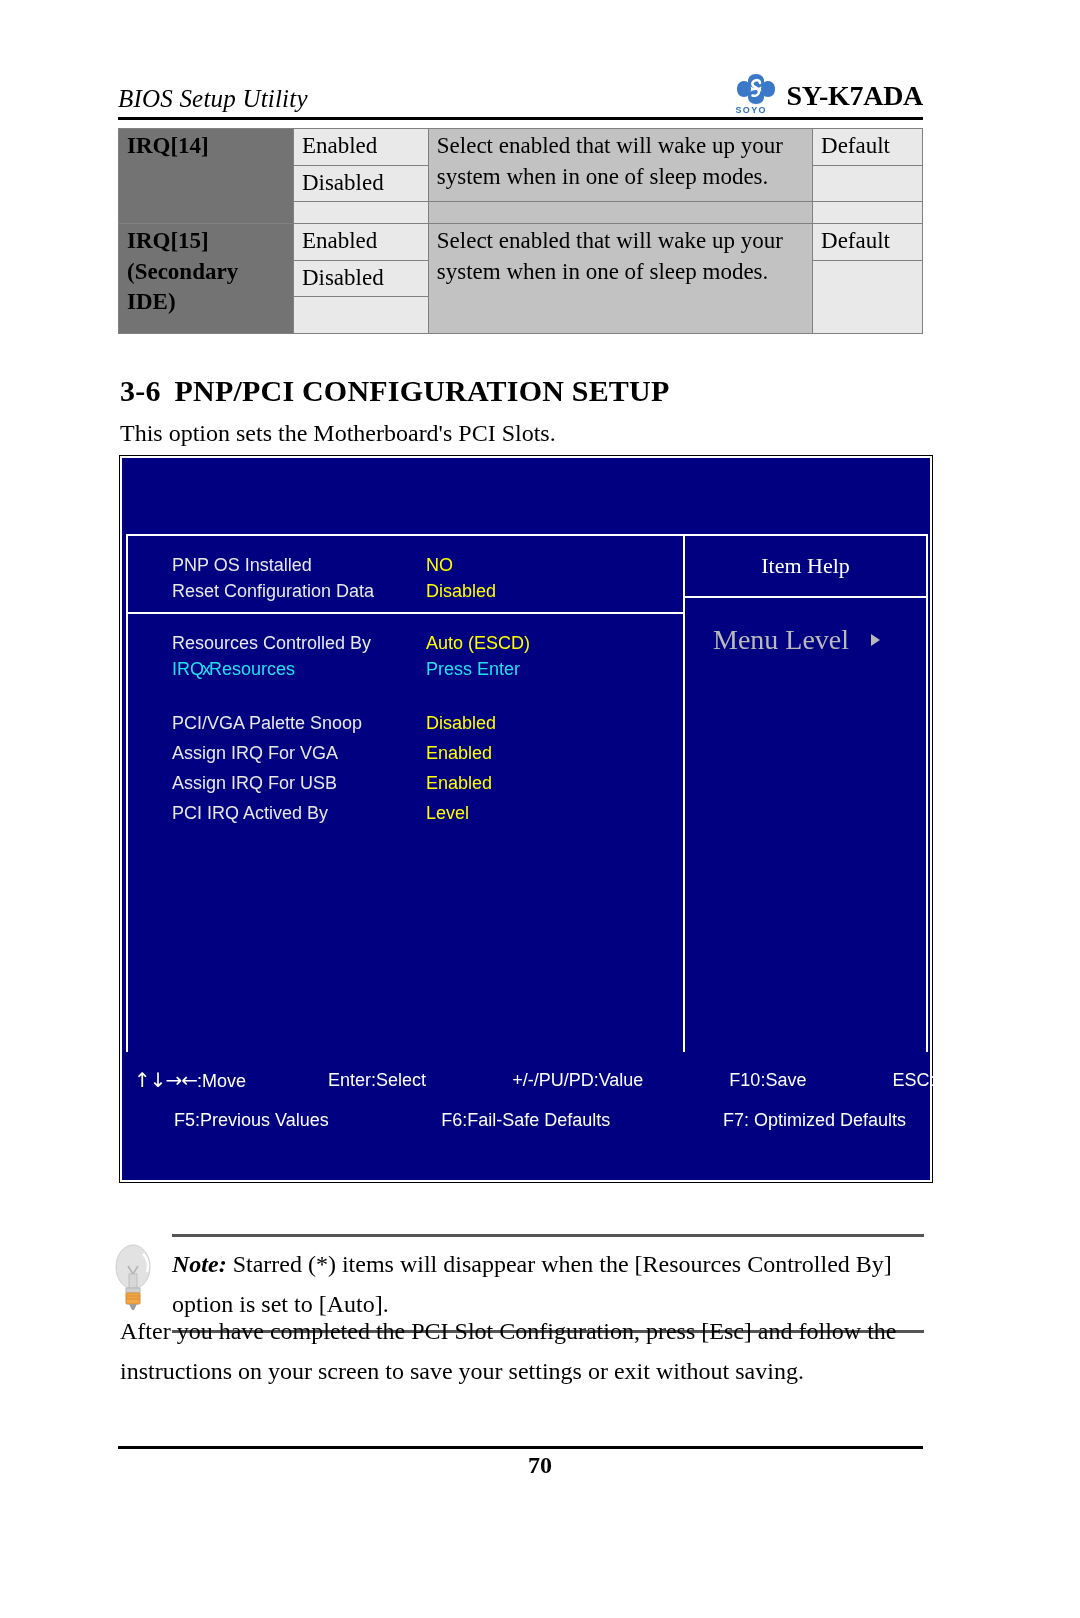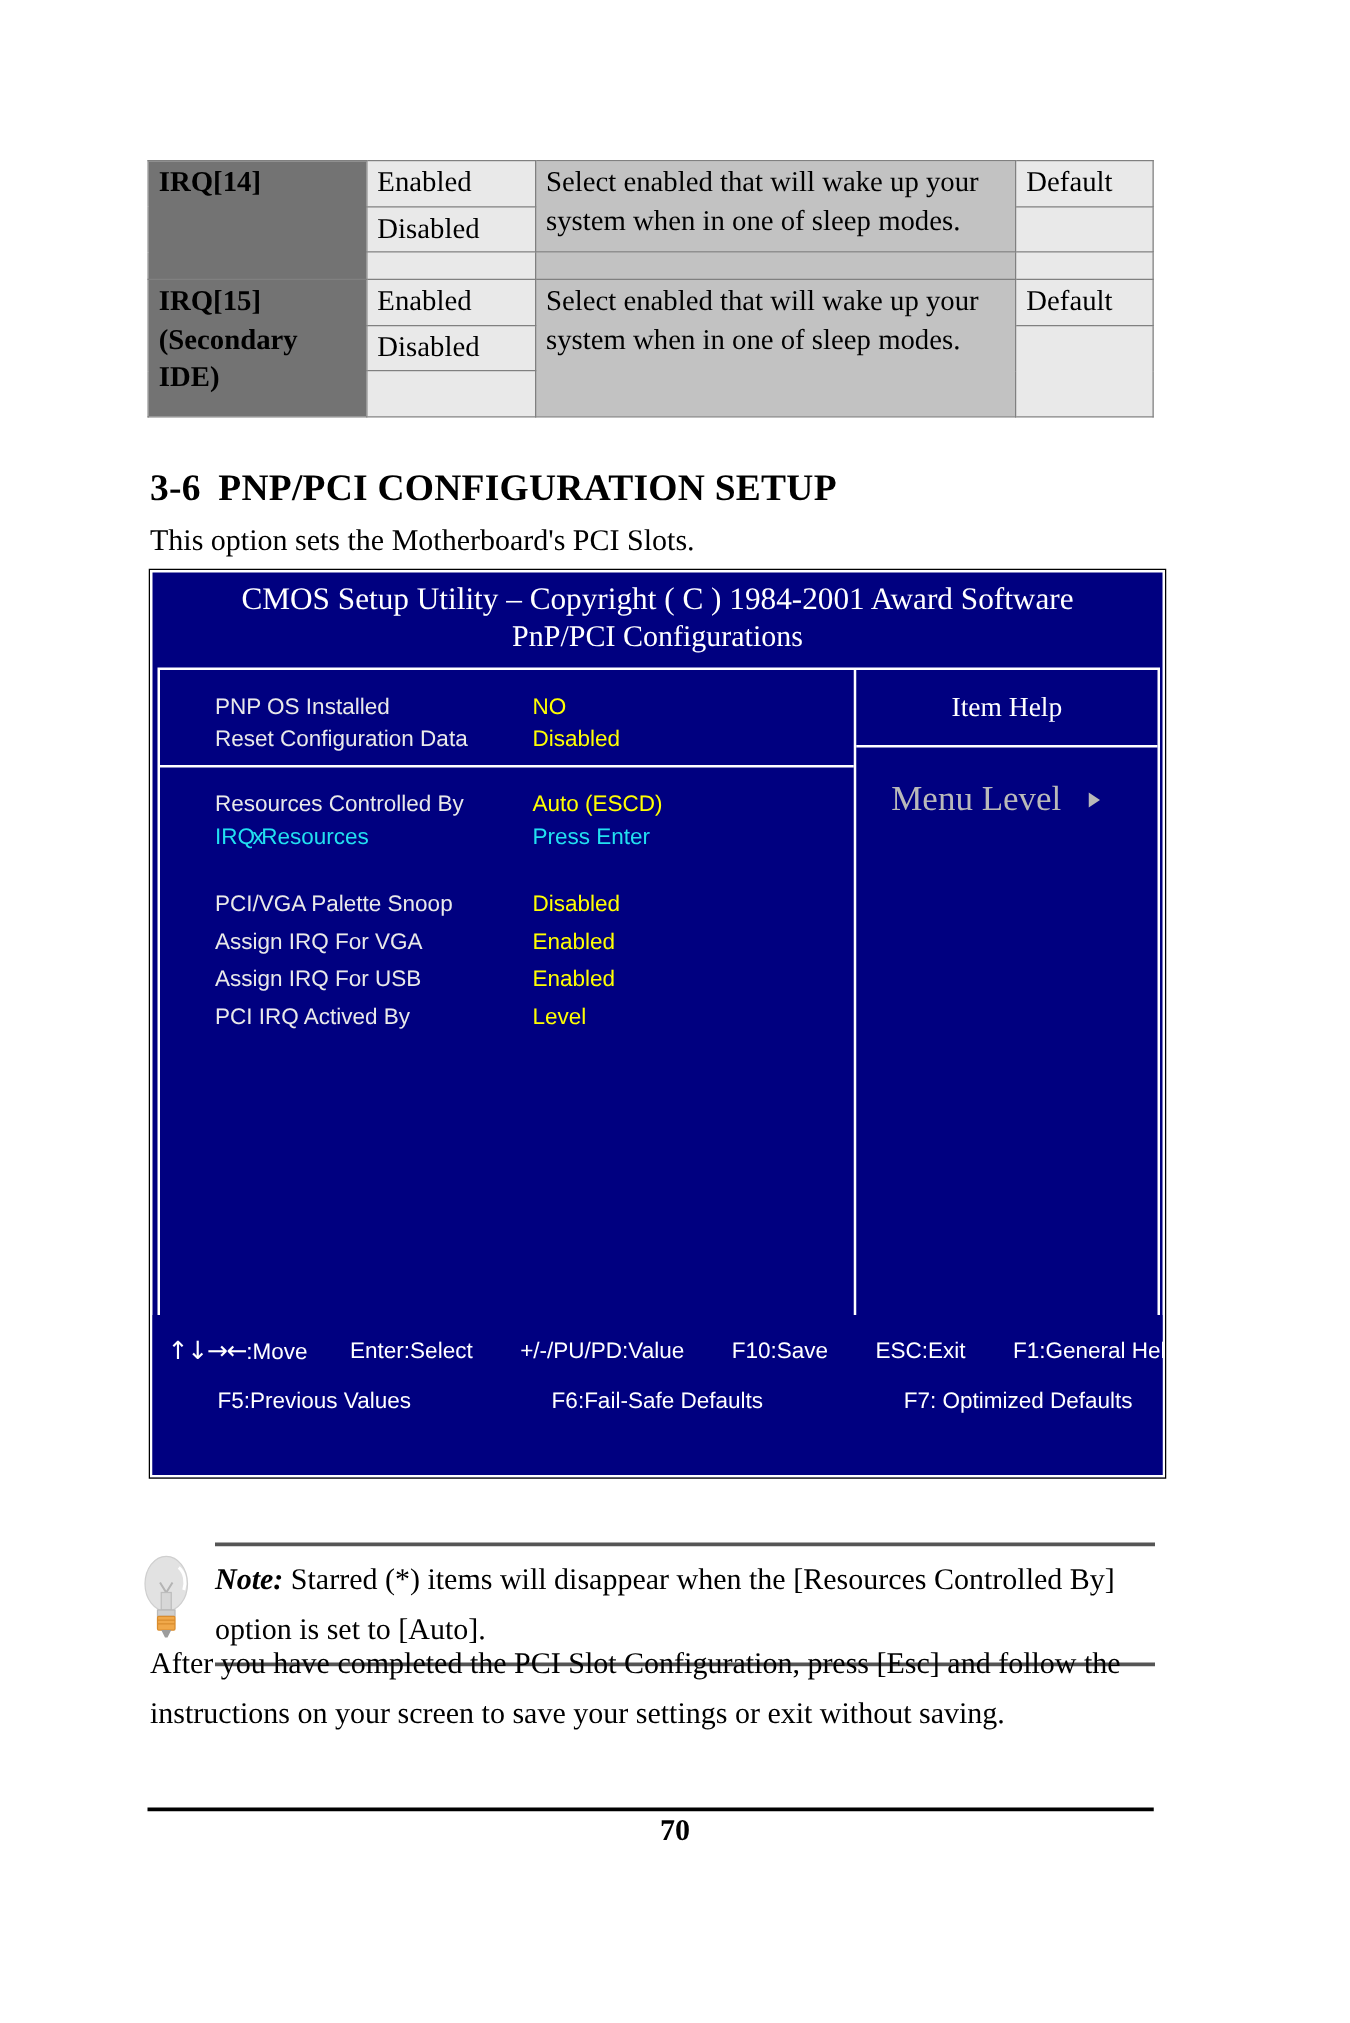--- a/index.html
+++ b/index.html
@@ -216,20 +216,21 @@
     background: #000080;
     color: #ffffff;
     font-family: "Liberation Sans", sans-serif;
     padding-top: 16px;
   }
   .footer-row1 {
     display: flex;
     align-items: center;
     font-size: 18px;
     padding-left: 12px;
+    gap: 48px;
   }
   .footer-row1 .fk { margin-right: 38px; white-space: nowrap; }
   .footer-row1 .fk.arrows { margin-right: 34px; }
   .footer-row1 .fk:last-child { margin-right: 0; }
   .arrow-glyphs {
     font-family: "DejaVu Sans", sans-serif;
     font-size: 20px;
     letter-spacing: -1px;
   }
   .footer-row2 {
@@ -294,20 +295,38 @@
     font-family: "Liberation Serif", serif;
     font-weight: bold;
     font-size: 24px;
   }
 </style>
 </head>
 <body>
 
 <div class="page">
 
+  <div class="header">
+    <div class="header-left">BIOS Setup Utility</div>
+    <div class="header-right">
+      <div class="soyo-logo">
+        <svg class="soyo-mark" width="40" height="32" viewBox="0 0 40 32">
+          <g fill="#3b78c8">
+            <path d="M20 1 C25 1 28 4 28 8 C28 12 25 15 20 15 C15 15 12 12 12 8 C12 4 15 1 20 1 Z"></path>
+            <path d="M20 17 C25 17 28 20 28 24 C28 28 25 31 20 31 C15 31 12 28 12 24 C12 20 15 17 20 17 Z"></path>
+            <path d="M8 8 C12 8 15 11 15 16 C15 21 12 24 8 24 C4 24 1 21 1 16 C1 11 4 8 8 8 Z"></path>
+            <path d="M32 8 C36 8 39 11 39 16 C39 21 36 24 32 24 C28 24 25 21 25 16 C25 11 28 8 32 8 Z"></path>
+          </g>
+          <path d="M24 10 C24 7.5 21.5 6.5 19 7.5 C16 8.7 15.5 11.5 17.5 13 C19.5 14.5 23 15.5 23 18.5 C23 21.5 20 23.5 16.5 22.5" fill="none" stroke="#ffffff" stroke-width="2.6" stroke-linecap="round"></path>
+        </svg>
+        <div class="soyo-word">SOYO</div>
+      </div>
+      <div class="model-name">SY-K7ADA</div>
+    </div>
+  </div>
 
   <table class="irq-table">
     <tbody>
 
       <tr>
         <td class="c-name" rowspan="3">
           <span>IRQ[14]</span>
         </td>
         <td class="c-opt noborder-bot">Enabled</td>
         <td class="c-desc" rowspan="2">Select enabled that will wake up your system when in one of sleep modes.</td>
@@ -343,24 +362,20 @@
     </tbody>
   </table>
 
   <div class="section-heading">
     <span class="num">3-6</span><span>PNP/PCI CONFIGURATION SETUP</span>
   </div>
   <div class="section-intro">This option sets the Motherboard's PCI Slots.</div>
 
   <div class="bios">
 
-    <div class="bios-title">
-      <div>CMOS Setup Utility – Copyright ( C ) 1984-2001 Award Software</div>
-      <div class="line2">PnP/PCI Configurations</div>
-    </div>
 
     <div class="bios-body">
 
       <div class="bios-left">
         <div class="opt-group">
           <div class="opt-row">
             <span class="opt-label">PNP OS Installed</span>
             <span class="opt-value">NO</span>
           </div>
           <div class="opt-row">

